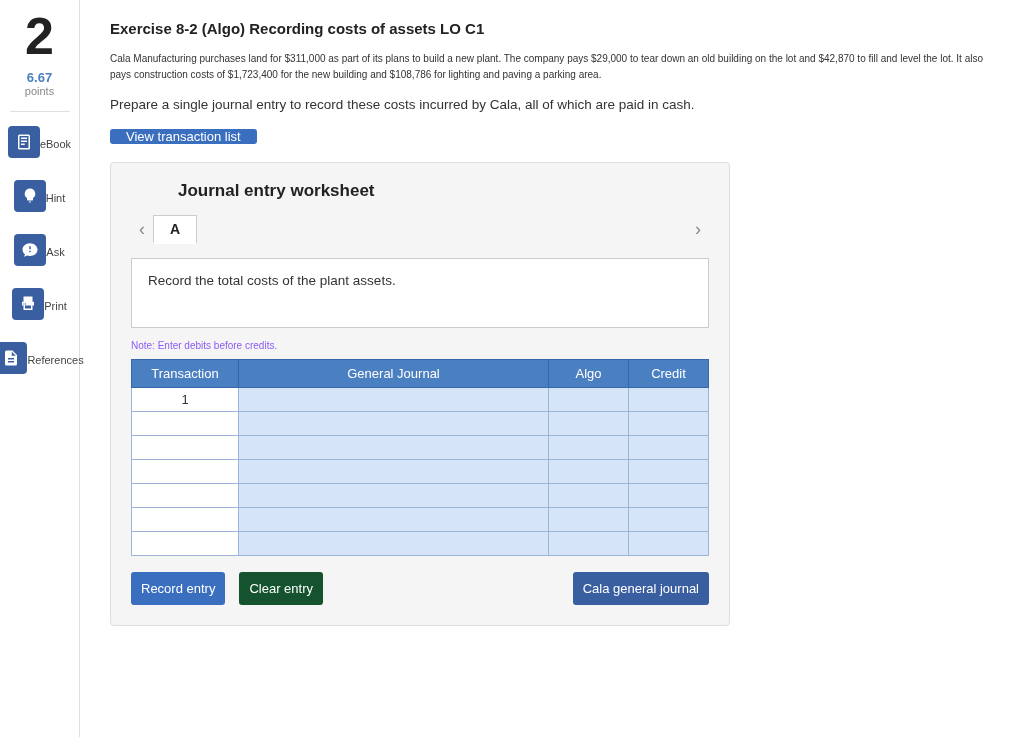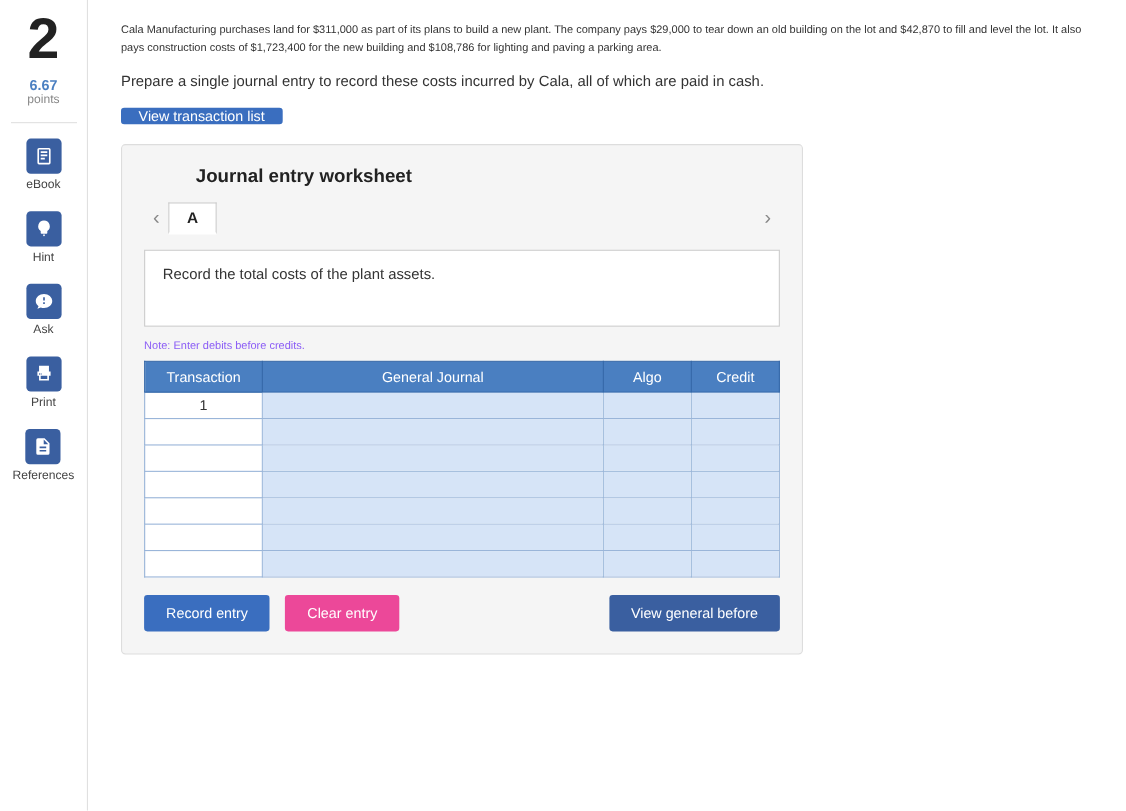--- a/index.html
+++ b/index.html
@@ -21,21 +21,21 @@
       font-size: 52px;
       font-weight: bold;
       color: #222;
       line-height: 1;
       margin-bottom: 8px;
     }
     .points-label { font-size: 13px; color: #4a7fc1; font-weight: bold; text-align: center; }
     .points-sub { font-size: 11px; color: #888; text-align: center; }
     .sidebar-divider { width: 60px; border: none; border-top: 1px solid #e0e0e0; margin: 14px 0; }
     .sidebar-item {
-      display: flex; flex-direction: column; align-items: center;
+      display: flex; flex-direction: row; align-items: center;
       margin-bottom: 18px; cursor: pointer;
     }
     .sidebar-icon {
       width: 32px; height: 32px;
       background: #3a5fa0;
       border-radius: 4px;
       display: flex; align-items: center; justify-content: center;
       margin-bottom: 4px;
     }
     .sidebar-icon svg { fill: #fff; width: 18px; height: 18px; }
@@ -141,27 +141,27 @@
     
     .btn-row {
       display: flex;
       align-items: center;
       margin-top: 16px;
       gap: 14px;
     }
     .btn-record, .btn-clear, .btn-view-journal {
       color: #fff;
       border: none;
-      padding: 9px 20px;
+      padding: 9px 10px;
       font-size: 13px;
       border-radius: 3px;
       cursor: pointer;
     }
     .btn-record { background: #3a6ebf; }
-    .btn-clear { background: #ec4899; }
+    .btn-clear { background: #14532d; }
     .btn-view-journal { background: #3a5fa0; margin-left: auto; }
   </style>
 </head>
 <body>
 
 <div class="layout">
 
   <div class="sidebar">
     <div class="problem-number">2</div>
     <div class="points-label">6.67</div>
@@ -208,20 +208,21 @@
       <div class="sidebar-icon">
         <svg viewBox="0 0 24 24" xmlns="http://www.w3.org/2000/svg">
           <path d="M14 2H6a2 2 0 00-2 2v16a2 2 0 002 2h12a2 2 0 002-2V8l-6-6zm2 16H8v-2h8v2zm0-4H8v-2h8v2zm-3-5V3.5L18.5 9H13z"></path>
         </svg>
       </div>
       <span class="sidebar-item-label">References</span>
     </div>
   </div>
 
   <div class="main">
+    <div class="exercise-title">Exercise 8-2 (Algo) Recording costs of assets LO C1</div>
 
     <p class="problem-text">Cala Manufacturing purchases land for $311,000 as part of its plans to build a new plant. The company pays $29,000 to tear down an old building on the lot and $42,870 to fill and level the lot. It also pays construction costs of $1,723,400 for the new building and $108,786 for lighting and paving a parking area.</p>
 
     <p class="prepare-text">Prepare a single journal entry to record these costs incurred by Cala, all of which are paid in cash.</p>
 
     <button class="view-transaction-btn">View transaction list</button>
 
     
     <div class="worksheet-box">
       <div class="worksheet-title">Journal entry worksheet</div>
@@ -289,17 +290,17 @@
               <td><input type="text" style=""></td>
               <td><input type="text" style=""></td>
               <td><input type="text" style=""></td>
             </tr>
           </tbody>
       </table>
 
       <div class="btn-row">
         <button class="btn-record">Record entry</button>
         <button class="btn-clear">Clear entry</button>
-        <button class="btn-view-journal">View general before</button>
+        <button class="btn-view-journal">Cala general journal</button>
       </div>
     </div>
   </div>
 </div>
 
 </body></html>

